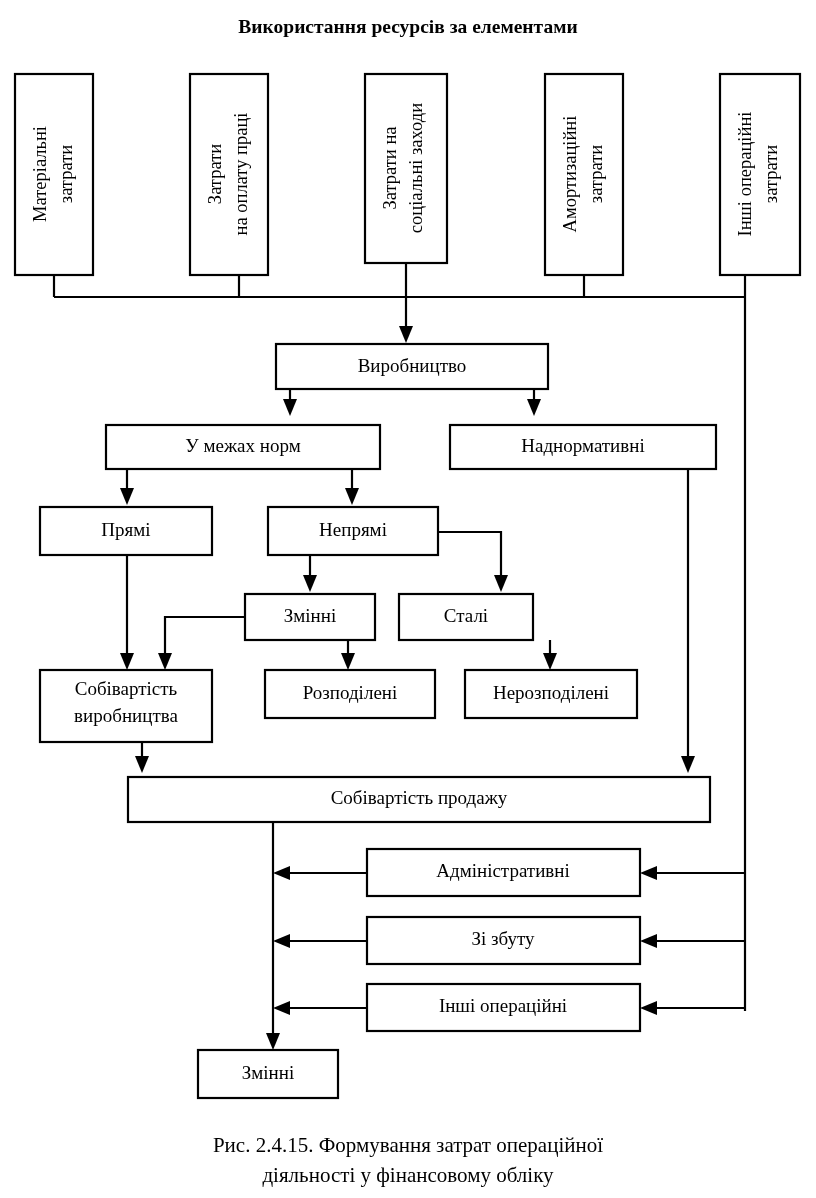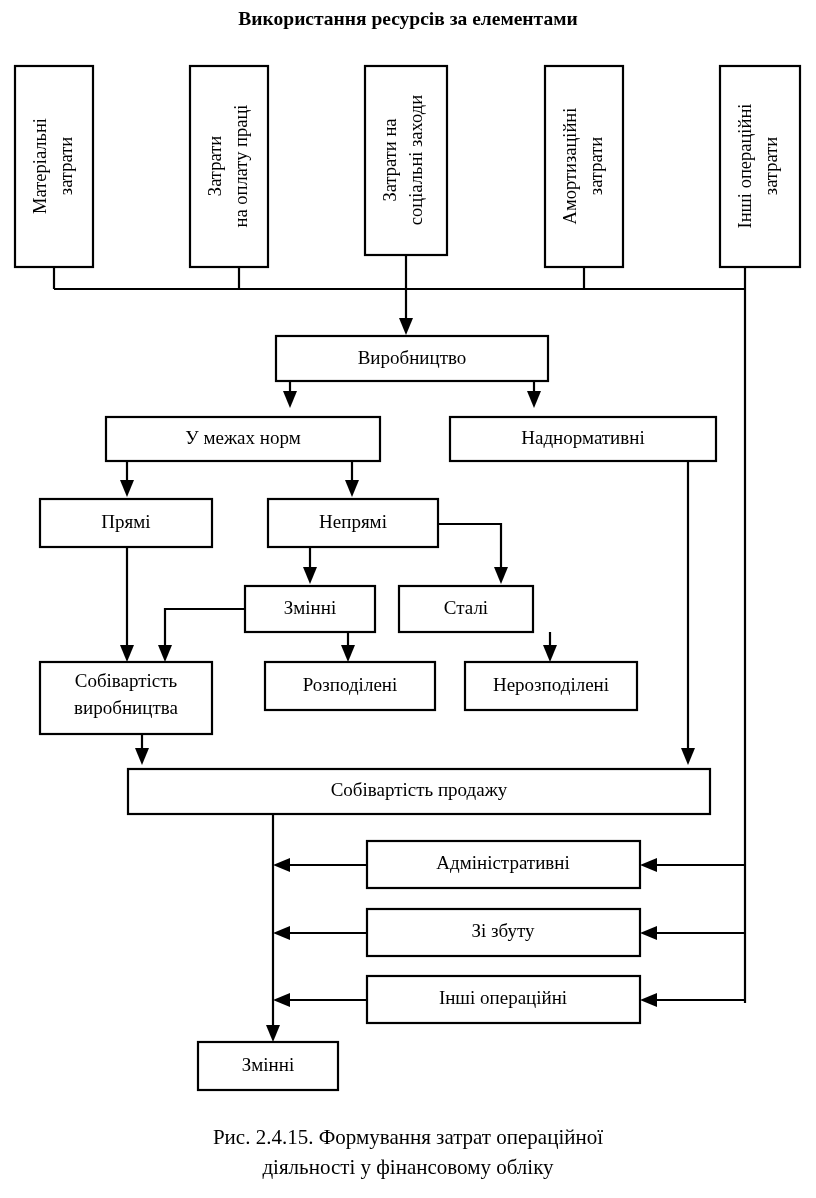--- a/index.html
+++ b/index.html
@@ -12,21 +12,21 @@
     width: 816px;
     height: 1198px;
     position: relative;
     font-family: "Liberation Serif", "DejaVu Serif", serif;
     color: #000000;
     overflow: hidden;
   }
   #chart-root {
     position: absolute;
     left: 0;
-    top: 8px;
+    top: 16px;
     width: 816px;
     height: 1124px;
   }
   svg#diagram {
     display: block;
     width: 816px;
     height: 1198px;
   }
   .bx {
     fill: #ffffff;

